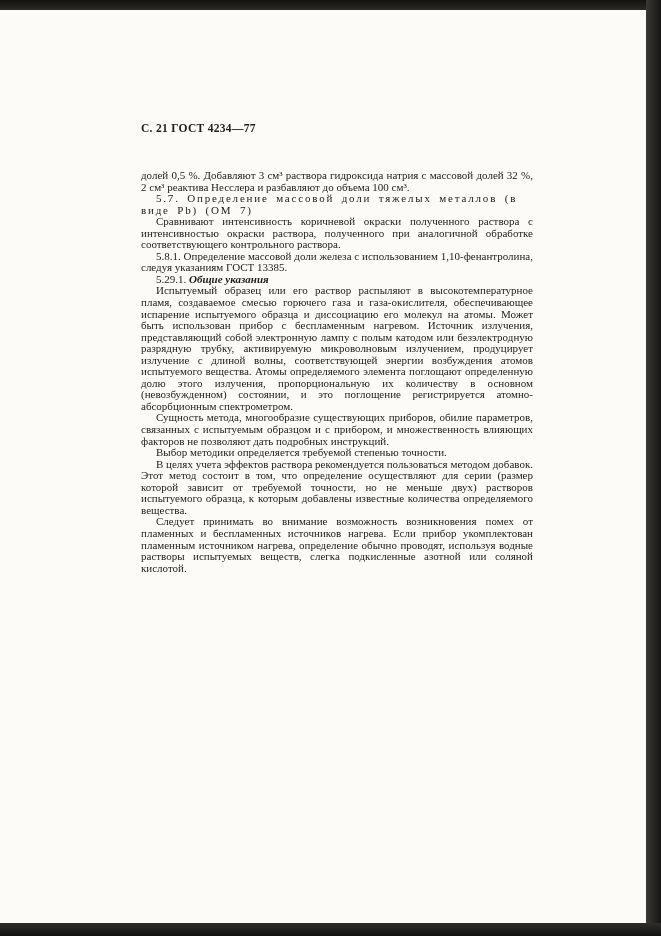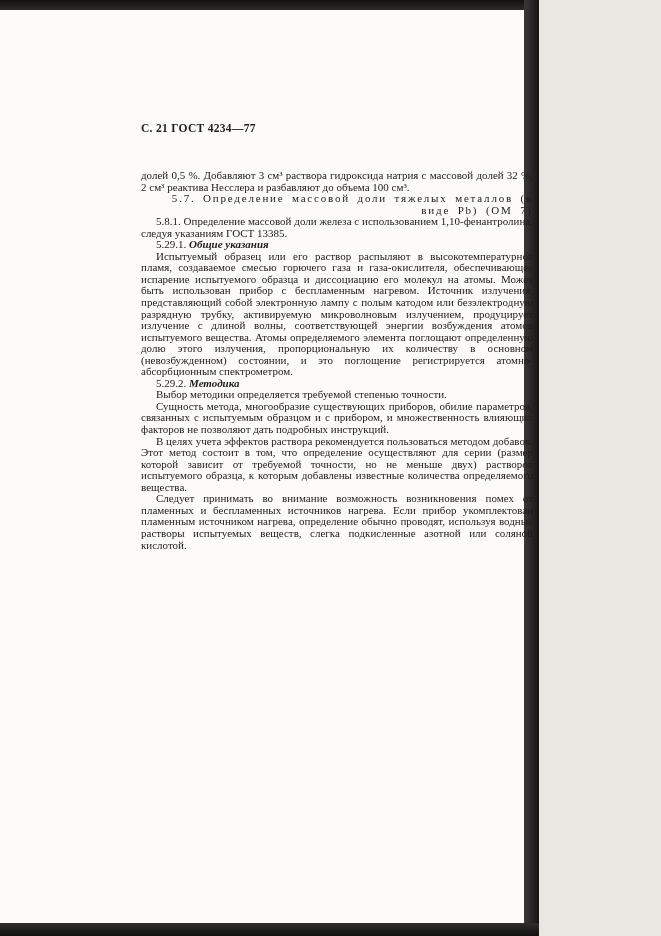--- a/index.html
+++ b/index.html
@@ -3,21 +3,21 @@
 <meta charset="utf-8">
 <style>
   html, body { margin: 0; padding: 0; }
   body {
     width: 661px; height: 936px;
     background: #e9e7e2;
     font-family: "Liberation Serif", serif;
   }
   .scan {
     position: relative;
-    width: 539px; height: 936px;
+    width: 661px; height: 936px;
     background: #fcfbf7;
     overflow: hidden;
   }
   .edge { position: absolute; }
   .edge-top {
     top: 0; left: 0; width: 661px; height: 10px;
     background: linear-gradient(to bottom, #121211, #2b2a27);
   }
   .edge-right {
     top: 0; right: 0; width: 15px; height: 936px;
@@ -42,40 +42,40 @@
     margin: 0;
     font-size: 11px;
     line-height: 11.55px;
     text-align: justify;
     text-indent: 15px;
   }
   .para.noindent { text-indent: 0; margin-top: 36px; }
   .para.heading-spaced {
     letter-spacing: 1.8px;
     word-spacing: 3px;
-    text-align: right;
+    text-align: left;
   }
   .para.heading-italic .it { font-style: italic; font-weight: bold; }
 </style>
 </head>
 <body>
 
 <div class="scan">
   <div class="edge edge-top"></div>
   <div class="edge edge-right"></div>
   <div class="edge edge-bottom"></div>
 
   <div class="content">
     <div class="page-header">С. 21 ГОСТ 4234—77</div>
     <div class="paragraphs" id="paragraphs">
         <p class="para noindent">долей 0,5 %. Добавляют 3 см³ раствора гидроксида натрия с массовой долей 32 %, 2 см³ реактива Несслера и разбавляют до объема 100 см³.</p>
         <p class="para heading-spaced">5.7. Определение массовой доли тяжелых металлов (в виде Pb) (ОМ 7)</p>
+        <p class="para body">Сравнивают интенсивность коричневой окраски полученного раствора с интенсивностью окраски раствора, полученного при аналогичной обработке соответствующего контрольного раствора.</p>
         <p class="para body">5.8.1. Определение массовой доли железа с использованием 1,10-фенантролина, следуя указаниям ГОСТ 13385.</p>
         <p class="para heading-italic"><span class="num">5.29.1. </span><span class="it">Общие указания</span></p>
         <p class="para body">Испытуемый образец или его раствор распыляют в высокотемпературное пламя, создаваемое смесью горючего газа и газа-окислителя, обеспечивающее испарение испытуемого образца и диссоциацию его молекул на атомы. Может быть использован прибор с беспламенным нагревом. Источник излучения, представляющий собой электронную лампу с полым катодом или безэлектродную разрядную трубку, активируемую микроволновым излучением, продуцирует излучение с длиной волны, соответствующей энергии возбуждения атомов испытуемого вещества. Атомы определяемого элемента поглощают определенную долю этого излучения, пропорциональную их количеству в основном (невозбужденном) состоянии, и это поглощение регистрируется атомно-абсорбционным спектрометром.</p>
-        <p class="para heading-italic"><span class="num">5.29.2. </span><span class="it">Методика</span></p>
+        <p class="para body">Сущность метода, многообразие существующих приборов, обилие параметров, связанных с испытуемым образцом и с прибором, и множественность влияющих факторов не позволяют дать подробных инструкций.</p>
         <p class="para body">Выбор методики определяется требуемой степенью точности.</p>
-        <p class="para body">Сущность метода, многообразие существующих приборов, обилие параметров, связанных с испытуемым образцом и с прибором, и множественность влияющих факторов не позволяют дать подробных инструкций.</p>
         <p class="para body">В целях учета эффектов раствора рекомендуется пользоваться методом добавок. Этот метод состоит в том, что определение осуществляют для серии (размер которой зависит от требуемой точности, но не меньше двух) растворов испытуемого образца, к которым добавлены известные количества определяемого вещества.</p>
         <p class="para body">Следует принимать во внимание возможность возникновения помех от пламенных и беспламенных источников нагрева. Если прибор укомплектован пламенным источником нагрева, определение обычно проводят, используя водные растворы испытуемых веществ, слегка подкисленные азотной или соляной кислотой.</p>
       </div>
   </div>
 </div>
 
 </body></html>

